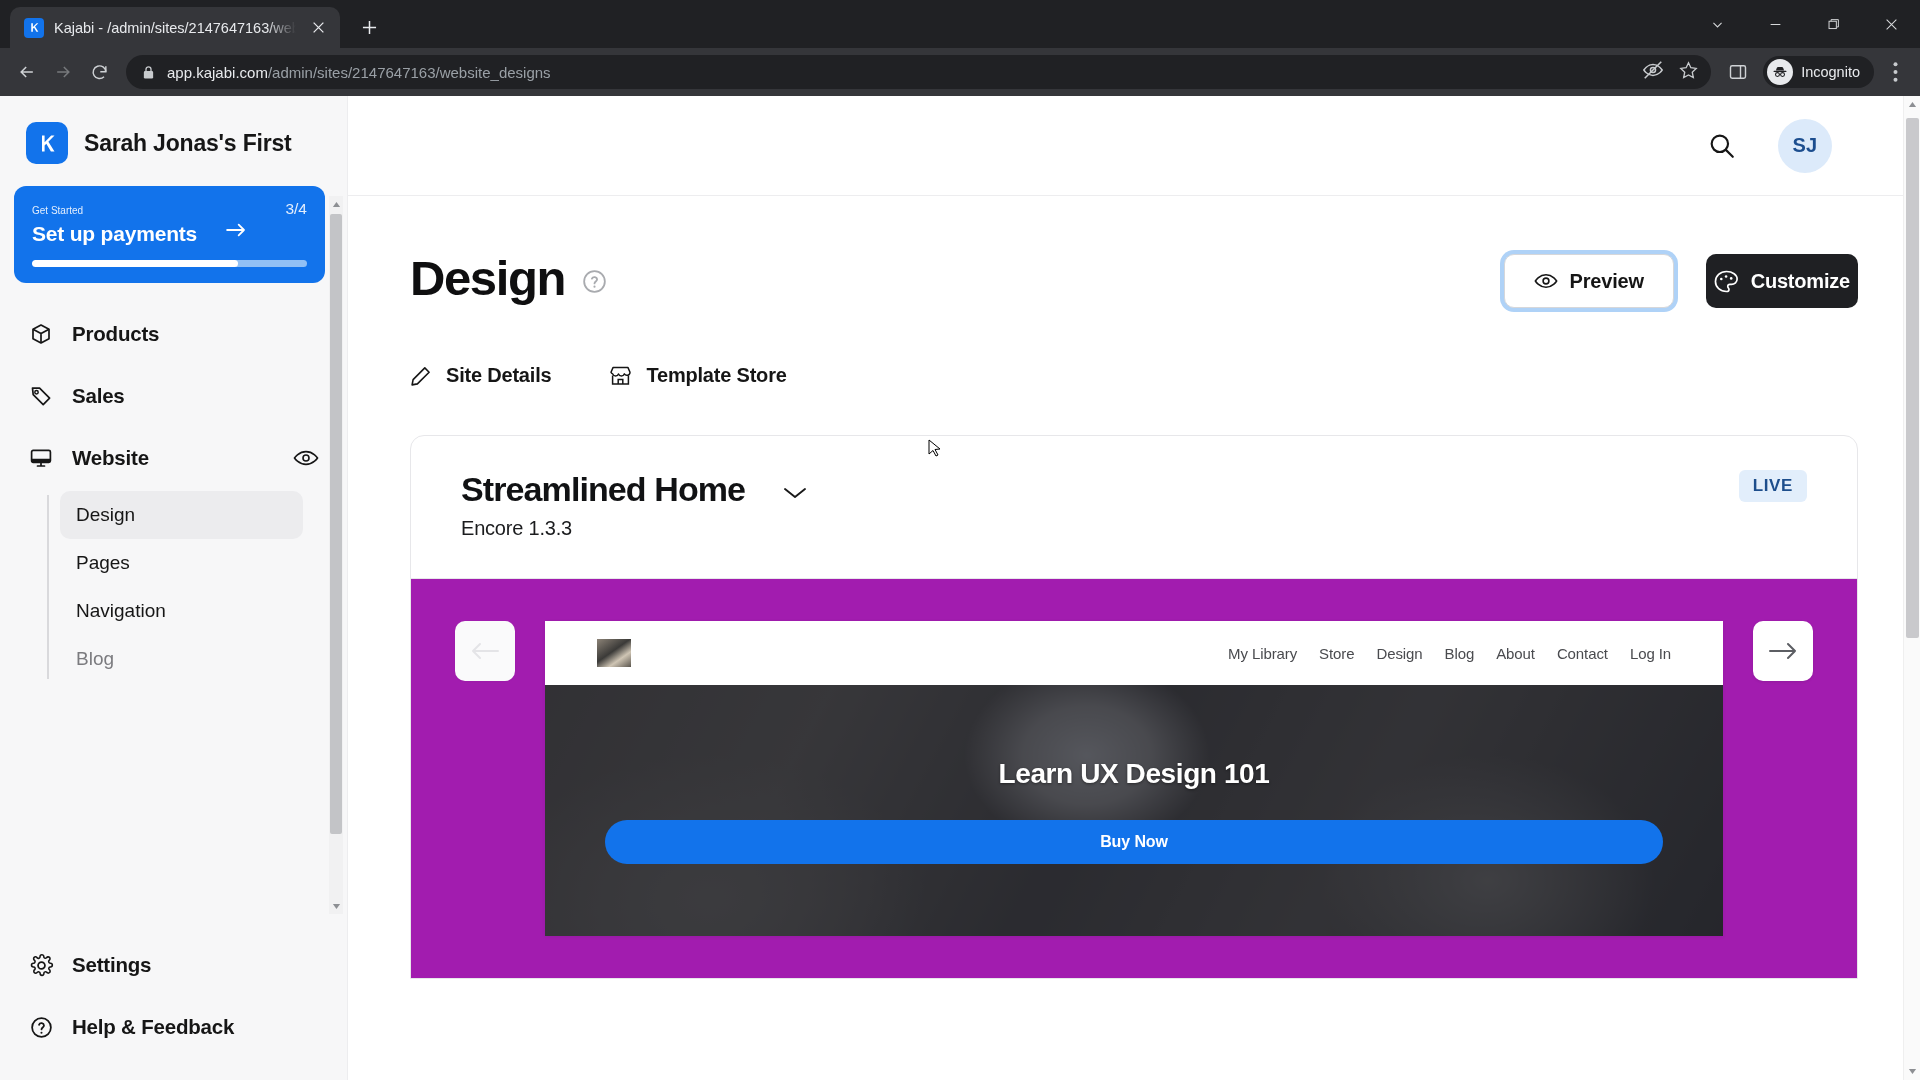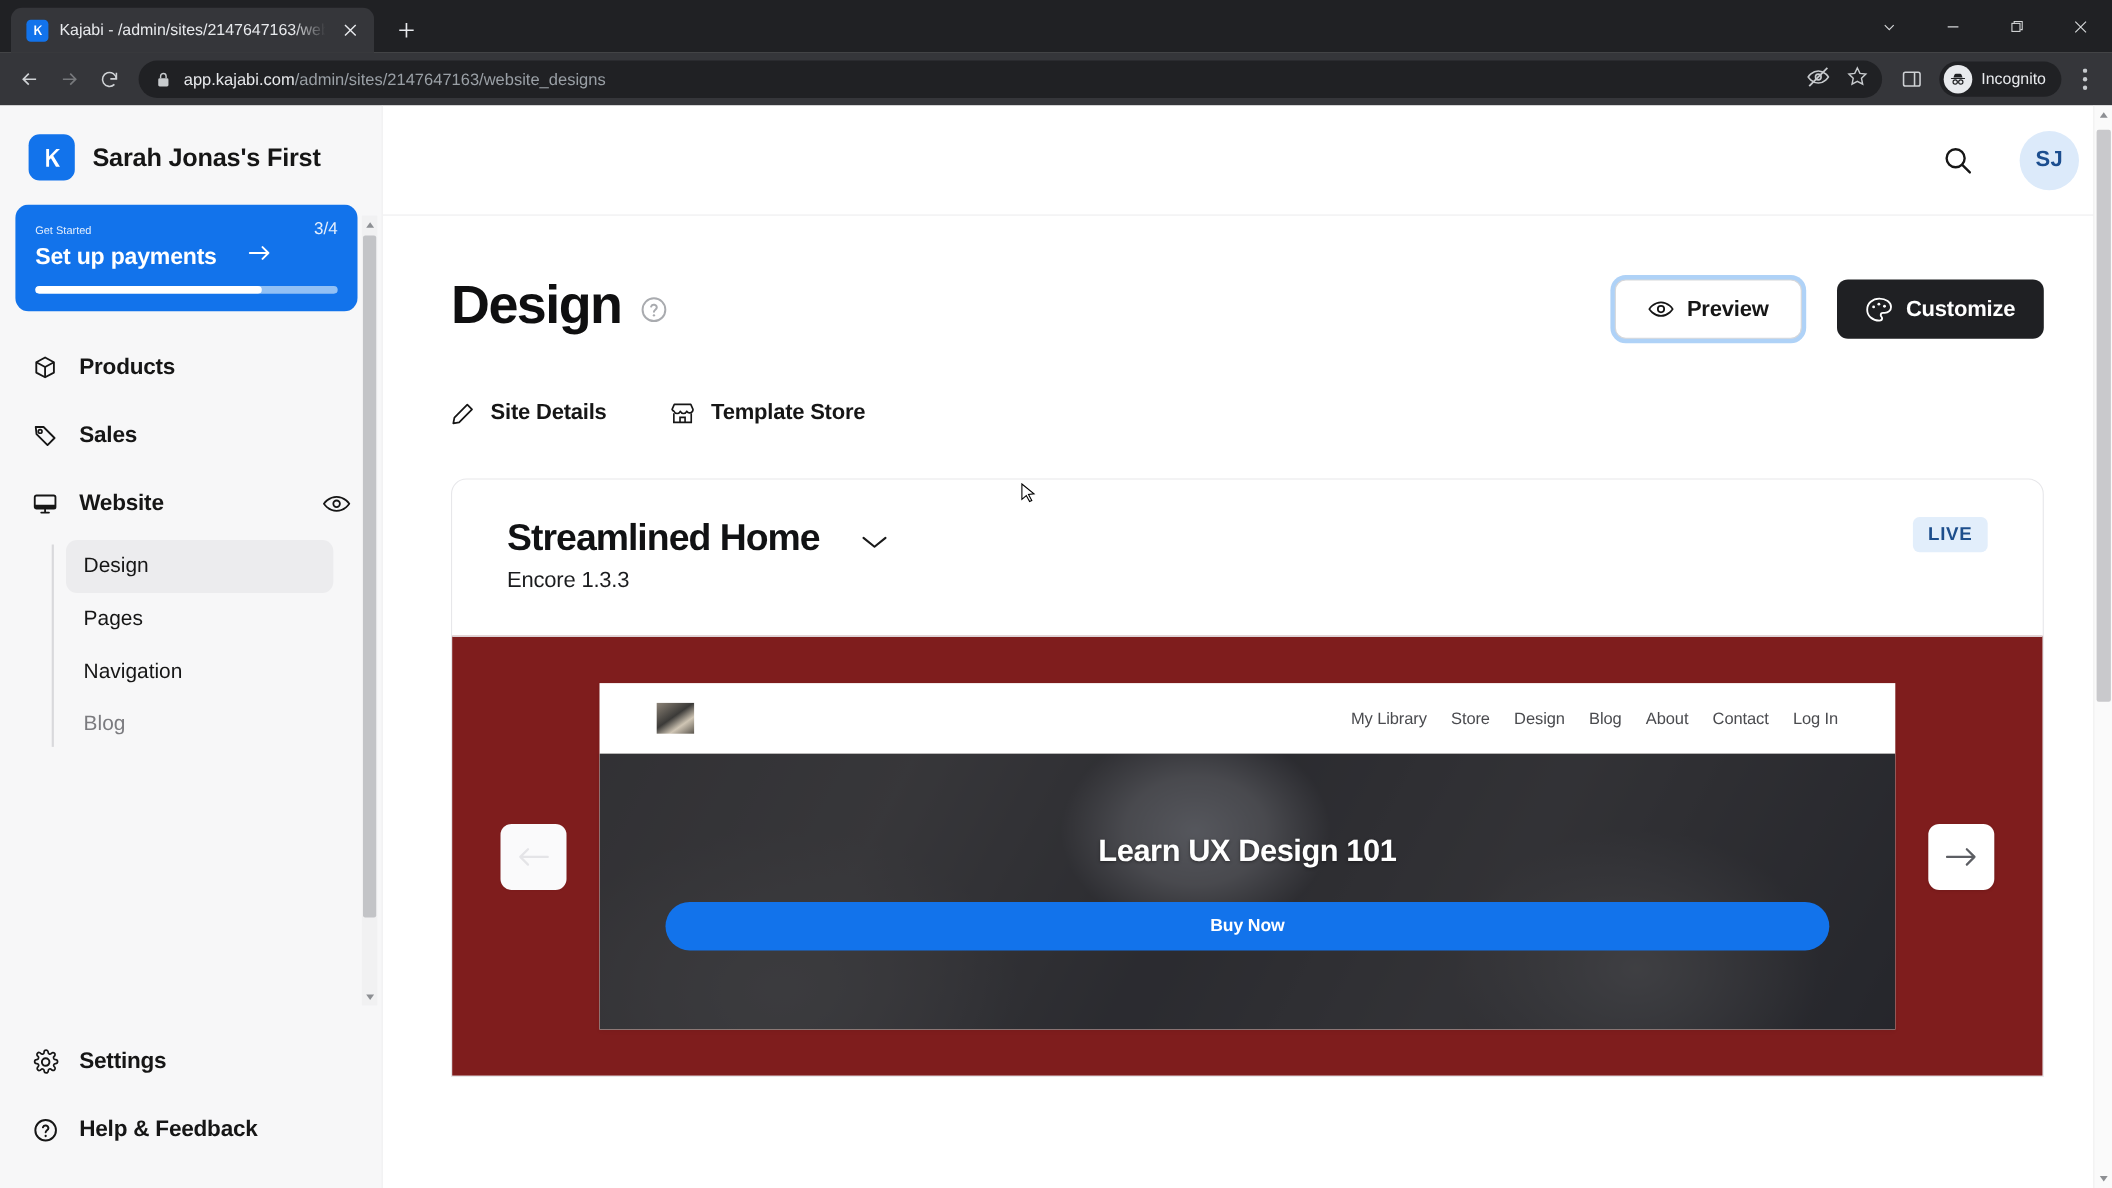--- a/index.html
+++ b/index.html
@@ -125,21 +125,21 @@
   }
   .subitem.active { background: #ECECEE; }
   .subitem.clipped { color: #7b7b7f; }
 
   .sb-bottom { padding: 8px 14px 22px 14px; }
 
   
   .content { flex: 1; min-width: 0; position: relative; background: #fff; overflow: hidden; }
   .topbar {
     height: 100px; display: flex; align-items: center; justify-content: flex-end;
-    padding-right: 30px; gap: 42px; border-bottom: 1px solid #EDEDEF;
+    padding-right: 88px; gap: 42px; border-bottom: 1px solid #EDEDEF;
   }
   .search-icon { color: #161616; display: flex; }
   .avatar {
     width: 54px; height: 54px; border-radius: 50%; background: #DCEAFA;
     display: flex; align-items: center; justify-content: center;
     color: #1C4E8F; font-size: 20px; font-weight: 700; letter-spacing: 0.3px;
   }
 
   .main { padding: 58px 62px 0 62px; }
   .page-head { display: flex; align-items: flex-start; justify-content: space-between; }
@@ -148,21 +148,21 @@
   .help-icon { color: #A9ABAF; display: flex; margin-top: 6px; }
 
   .head-actions { display: flex; align-items: center; gap: 32px; }
   .btn-preview {
     height: 54px; min-width: 170px; padding: 12px 26px; border-radius: 10px;
     background: #fff; border: 1px solid #D6D7DA; display: flex; align-items: center;
     justify-content: center; gap: 12px; font-size: 20px; font-weight: 700;
     color: #161616; letter-spacing: -0.2px; box-shadow: 0 0 0 4px #AFD2F7;
   }
   .btn-customize {
-    height: 54px; padding: 0 26px; border-radius: 10px; background: #1F2023;
+    height: 54px; padding: 0 8px; border-radius: 10px; background: #1F2023;
     display: flex; align-items: center; justify-content: center; gap: 12px;
     font-size: 20px; font-weight: 700; color: #ffffff; letter-spacing: -0.2px;
   }
 
   .subtabs { display: flex; align-items: center; gap: 58px; margin-top: 56px; }
   .subtab { display: flex; align-items: center; gap: 14px; font-size: 20px; font-weight: 600; color: #161616; letter-spacing: -0.2px; }
 
   .card {
     margin-top: 48px; border: 1px solid #E7E7EA; border-radius: 14px 14px 0 0;
     background: #fff; overflow: hidden;
@@ -171,22 +171,22 @@
   .tpl-name-row { display: flex; align-items: center; gap: 37px; }
   .tpl-name { font-size: 34px; font-weight: 800; letter-spacing: -0.9px; color: #111214; }
   .tpl-caret { color: #222; display: flex; margin-top: 6px; }
   .tpl-ver { margin-top: 8px; font-size: 20px; font-weight: 400; color: #1B1C1E; letter-spacing: -0.2px; }
   .live-badge {
     background: #E2EEFB; color: #1D4E8C; font-size: 17px; font-weight: 700;
     letter-spacing: 0.6px; padding: 6px 14px; border-radius: 6px;
   }
 
   .preview-area {
-    background: #7f1d1d; border-top: 1px solid #E7E7EA;
-    padding: 42px 44px; display: flex; align-items: center; gap: 30px;
+    background: #a21caf; border-top: 1px solid #E7E7EA;
+    padding: 42px 44px; display: flex; gap: 30px;
     height: 400px;
   }
   .arrow-btn {
     width: 60px; height: 60px; border-radius: 10px; background: #fff;
     display: flex; align-items: center; justify-content: center; flex: none;
     box-shadow: 0 1px 3px rgba(0,0,0,.10); color: #5c5e63;
   }
   .arrow-btn.disabled { background: #FAFAFB; color: #E4E4E7; box-shadow: 0 1px 2px rgba(0,0,0,.03); }
 
   .site-frame {

